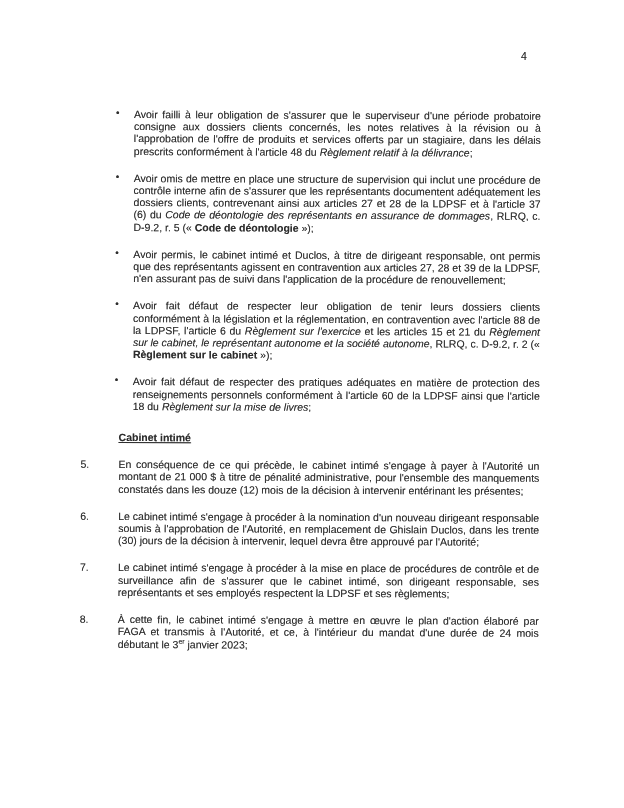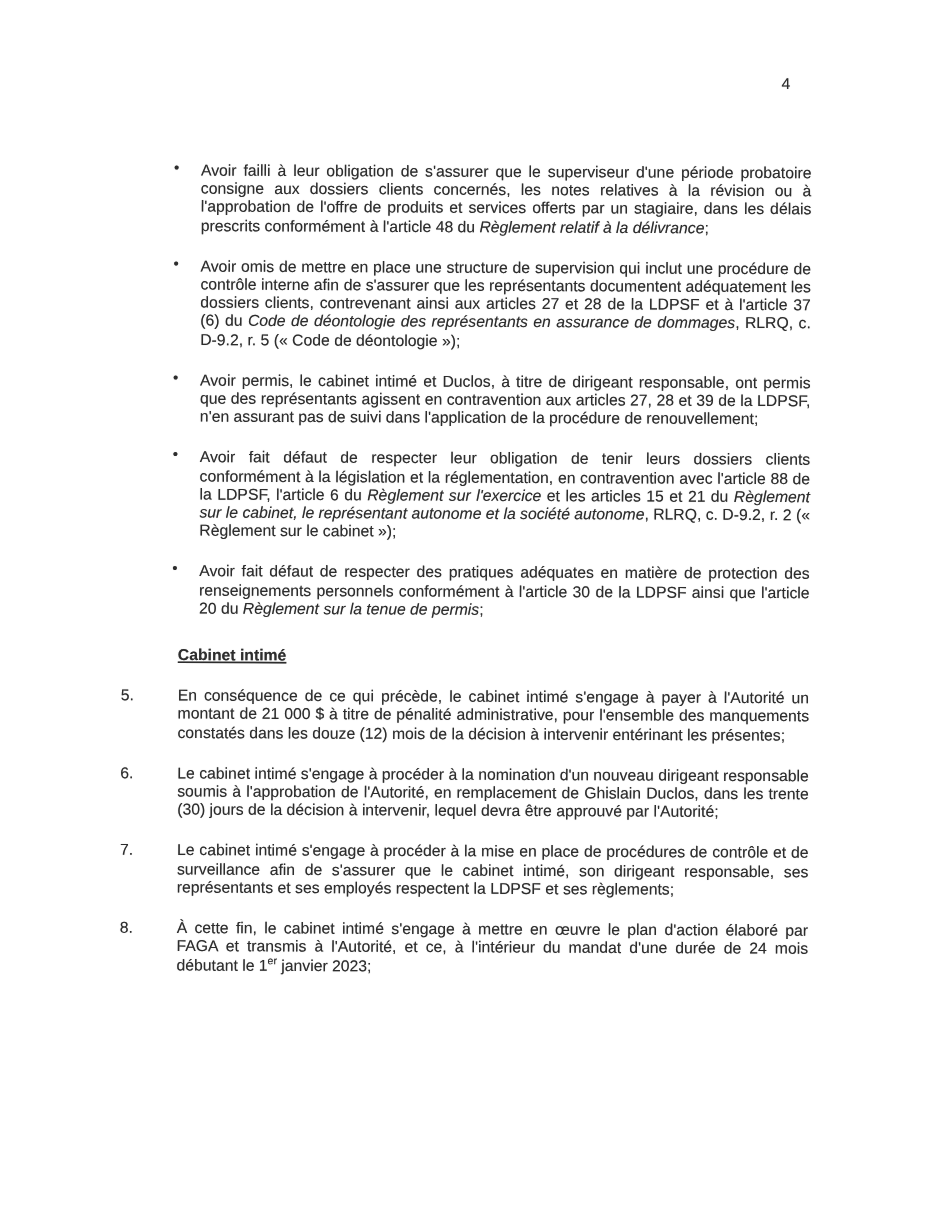--- a/index.html
+++ b/index.html
@@ -57,21 +57,21 @@
     line-height: 12.2px;
   }
   .section-heading {
     font-size: 10.5px;
     line-height: 12.2px;
     font-weight: bold;
     text-decoration: underline;
     margin: 19px 0 15px 0;
   }
   .italic { font-style: italic; }
-  .bold { font-weight: normal; }
+  .bold { font-weight: bold; }
   sup { font-size: 7px; line-height: 0; vertical-align: super; }
 </style>
 </head>
 <body>
 
 <div class="page">
   <div class="page-number">4</div>
 
   <div class="content">
     <div>
@@ -86,38 +86,38 @@
         <div class="bullet-item">
           <span class="bullet-marker">•</span>
           <div class="para"><span>Avoir permis, le cabinet intimé et Duclos, à titre de dirigeant responsable, ont permis que des représentants agissent en contravention aux articles 27, 28 et 39 de la LDPSF, n'en assurant pas de suivi dans l'application de la procédure de renouvellement;</span></div>
         </div>
         <div class="bullet-item">
           <span class="bullet-marker">•</span>
           <div class="para"><span>Avoir fait défaut de respecter leur obligation de tenir leurs dossiers clients conformément à la législation et la réglementation, en contravention avec l'article 88 de la LDPSF, l'article 6 du </span><span class="italic">Règlement sur l'exercice</span><span> et les articles 15 et 21 du </span><span class="italic">Règlement sur le cabinet, le représentant autonome et la société autonome</span><span>, RLRQ, c. D-9.2, r. 2 (« </span><span class="bold">Règlement sur le cabinet</span><span> »);</span></div>
         </div>
         <div class="bullet-item">
           <span class="bullet-marker">•</span>
-          <div class="para"><span>Avoir fait défaut de respecter des pratiques adéquates en matière de protection des renseignements personnels conformément à l'article 30 de la LDPSF ainsi que l'article 20 du </span><span class="italic">Règlement sur la tenue de permis</span><span>;</span></div>
+          <div class="para"><span>Avoir fait défaut de respecter des pratiques adéquates en matière de protection des renseignements personnels conformément à l'article 60 de la LDPSF ainsi que l'article 18 du </span><span class="italic">Règlement sur la mise de livres</span><span>;</span></div>
         </div>
       </div>
 
     <h2 class="section-heading">Cabinet intimé</h2>
 
     <div>
         <div class="numbered-item">
           <span class="num">5.</span>
           <div class="para"><span>En conséquence de ce qui précède, le cabinet intimé s'engage à payer à l'Autorité un montant de 21 000 $ à titre de pénalité administrative, pour l'ensemble des manquements constatés dans les douze (12) mois de la décision à intervenir entérinant les présentes;</span></div>
         </div>
         <div class="numbered-item">
           <span class="num">6.</span>
           <div class="para"><span>Le cabinet intimé s'engage à procéder à la nomination d'un nouveau dirigeant responsable soumis à l'approbation de l'Autorité, en remplacement de Ghislain Duclos, dans les trente (30) jours de la décision à intervenir, lequel devra être approuvé par l'Autorité;</span></div>
         </div>
         <div class="numbered-item">
           <span class="num">7.</span>
           <div class="para"><span>Le cabinet intimé s'engage à procéder à la mise en place de procédures de contrôle et de surveillance afin de s'assurer que le cabinet intimé, son dirigeant responsable, ses représentants et ses employés respectent la LDPSF et ses règlements;</span></div>
         </div>
         <div class="numbered-item">
           <span class="num">8.</span>
-          <div class="para"><span>À cette fin, le cabinet intimé s'engage à mettre en œuvre le plan d'action élaboré par FAGA et transmis à l'Autorité, et ce, à l'intérieur du mandat d'une durée de 24 mois débutant le 1</span><sup>er</sup><span> janvier 2023;</span></div>
+          <div class="para"><span>À cette fin, le cabinet intimé s'engage à mettre en œuvre le plan d'action élaboré par FAGA et transmis à l'Autorité, et ce, à l'intérieur du mandat d'une durée de 24 mois débutant le 3</span><sup>er</sup><span> janvier 2023;</span></div>
         </div>
       </div>
   </div>
 </div>
 
 </body></html>

